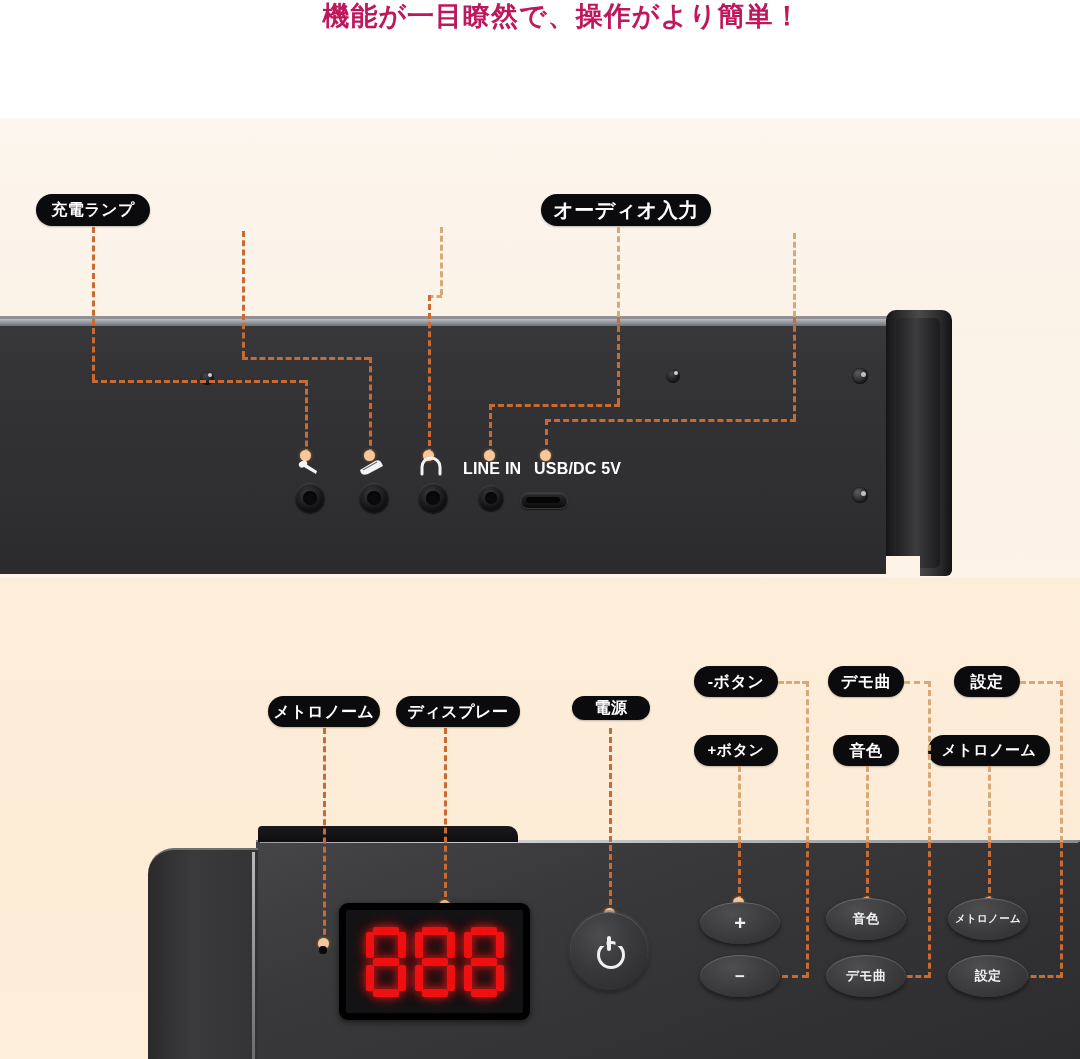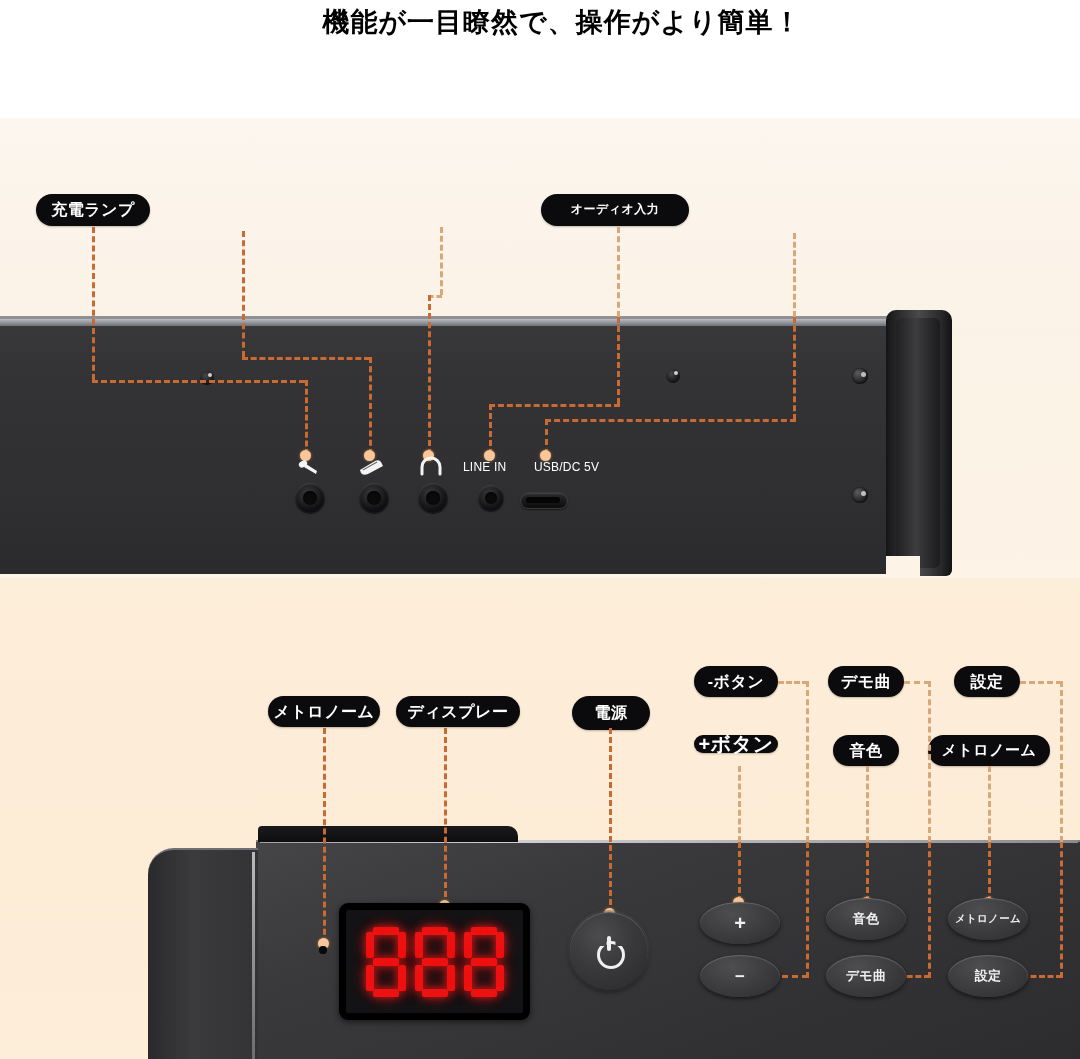--- a/index.html
+++ b/index.html
@@ -17,22 +17,22 @@
   .bg-lower{position:absolute;left:0;top:578px;width:1080px;height:481px;
     background:linear-gradient(180deg,#fdeeda 0%,#fdecd6 60%,#fdeeda 100%);}
 
   
   .header{position:absolute;left:0;top:0;width:1080px;text-align:center;}
   .title{
     font-size:44px;font-weight:bold;color:#111214;letter-spacing:2px;
     margin-top:2px;line-height:1.15;white-space:nowrap;
   }
   .subtitle{
-    font-size:27px;font-weight:bold;color:#000000;letter-spacing:1px;
-    margin-top:6px;line-height:1.2;white-space:nowrap;padding-left:44px;
+    font-size:27px;font-weight:bold;color:#be185d;letter-spacing:1px;
+    margin-top:0;line-height:1.2;white-space:nowrap;padding-left:44px;
   }
 
   
   .pill{
     position:absolute;background:#0b0b0d;color:#ffffff;border-radius:999px;
     font-weight:bold;text-align:center;display:flex;align-items:center;
     justify-content:center;line-height:1.12;letter-spacing:0.5px;
     box-shadow:0 1px 2px rgba(0,0,0,.25);
     white-space:pre-line;
   }
@@ -77,21 +77,21 @@
   .jack .hole{position:absolute;left:8px;top:8px;width:14px;height:14px;
     border-radius:50%;background:#0a0a0b;box-shadow:inset 0 1px 2px #000;}
   .jack.small{width:26px;height:26px;}
   .jack.small .hole{left:7px;top:7px;width:12px;height:12px;}
   .usbc{position:absolute;width:46px;height:15px;border-radius:8px;
     background:linear-gradient(180deg,#2a2a2c,#0b0b0c);
     box-shadow:inset 0 1px 2px rgba(255,255,255,.14),0 1px 1px rgba(0,0,0,.5);
     border:1px solid #3a3a3c;}
   .usbc .slot{position:absolute;left:5px;top:4px;width:34px;height:6px;
     border-radius:4px;background:#050505;}
-  .port-cap{position:absolute;color:#ffffff;font-size:12px;font-weight:normal;
+  .port-cap{position:absolute;color:#ffffff;font-size:16px;font-weight:bold;
     letter-spacing:0.2px;white-space:nowrap;}
   .ico{position:absolute;color:#f2f2f2;}
 
   
   .panel-wrap{position:absolute;left:148px;top:826px;width:932px;height:233px;}
   .panel-body{position:absolute;left:108px;top:14px;width:824px;height:219px;
     background:linear-gradient(160deg,#454547 0%,#3a3a3c 28%,#333335 62%,#2c2c2e 100%);
     border-top:2px solid #7e8084;}
   .panel-left{position:absolute;left:0px;top:22px;width:110px;height:211px;
     background:linear-gradient(90deg,#2a2a2c 0%,#3b3b3d 40%,#333335 100%);
@@ -179,21 +179,21 @@
   <div class="bolt" style="left:200px;top:371px;">
     <div class="bolt-hi" style="left:8px;top:2px;"></div>
   </div>
   <div class="bolt" style="left:666px;top:369px;">
     <div class="bolt-hi" style="left:8px;top:2px;"></div>
   </div>
 
   <div class="pill" style="left:36px;top:194px;width:114px;height:32px;font-size:16px;">
     <span>充電ランプ</span>
   </div>
-  <div class="pill" style="left:541px;top:194px;width:148px;height:32px;font-size:12px;">
+  <div class="pill" style="left:541px;top:194px;width:170px;height:32px;font-size:20px;">
     <span>オーディオ入力</span>
   </div>
 
   <div class="dash-v" style="left:92px;top:227px;height:153px;"></div>
   <div class="dash-h" style="left:92px;top:380px;width:213px;"></div>
   <div class="dash-v" style="left:305px;top:380px;height:75px;"></div>
   <div class="node" style="left:300px;top:450px;"></div>
 
   <div class="dash-v" style="left:242px;top:231px;height:126px;"></div>
   <div class="dash-h" style="left:242px;top:357px;width:128px;"></div>
@@ -254,27 +254,27 @@
     <div class="panel-left"></div>
     <div class="panel-seam"></div>
   </div>
 
   <div class="pill" style="left:268px;top:696px;width:112px;height:31px;font-size:16px;">
     <span>メトロノーム</span>
   </div>
   <div class="pill" style="left:396px;top:696px;width:124px;height:31px;font-size:16px;">
     <span>ディスプレー</span>
   </div>
-  <div class="pill" style="left:572px;top:696px;width:78px;height:34px;font-size:16px;">
+  <div class="pill" style="left:572px;top:696px;width:78px;height:24px;font-size:16px;">
     <span>電源</span>
   </div>
   <div class="pill" style="left:694px;top:666px;width:84px;height:31px;font-size:16px;">
     <span>-ボタン</span>
   </div>
-  <div class="pill" style="left:694px;top:735px;width:84px;height:18px;font-size:20px;">
+  <div class="pill" style="left:694px;top:735px;width:84px;height:31px;font-size:15px;">
     <span>+ボタン</span>
   </div>
   <div class="pill" style="left:828px;top:666px;width:76px;height:31px;font-size:16px;">
     <span>デモ曲</span>
   </div>
   <div class="pill" style="left:833px;top:735px;width:66px;height:31px;font-size:16px;">
     <span>音色</span>
   </div>
   <div class="pill" style="left:954px;top:666px;width:66px;height:31px;font-size:16px;">
     <span>設定</span>

